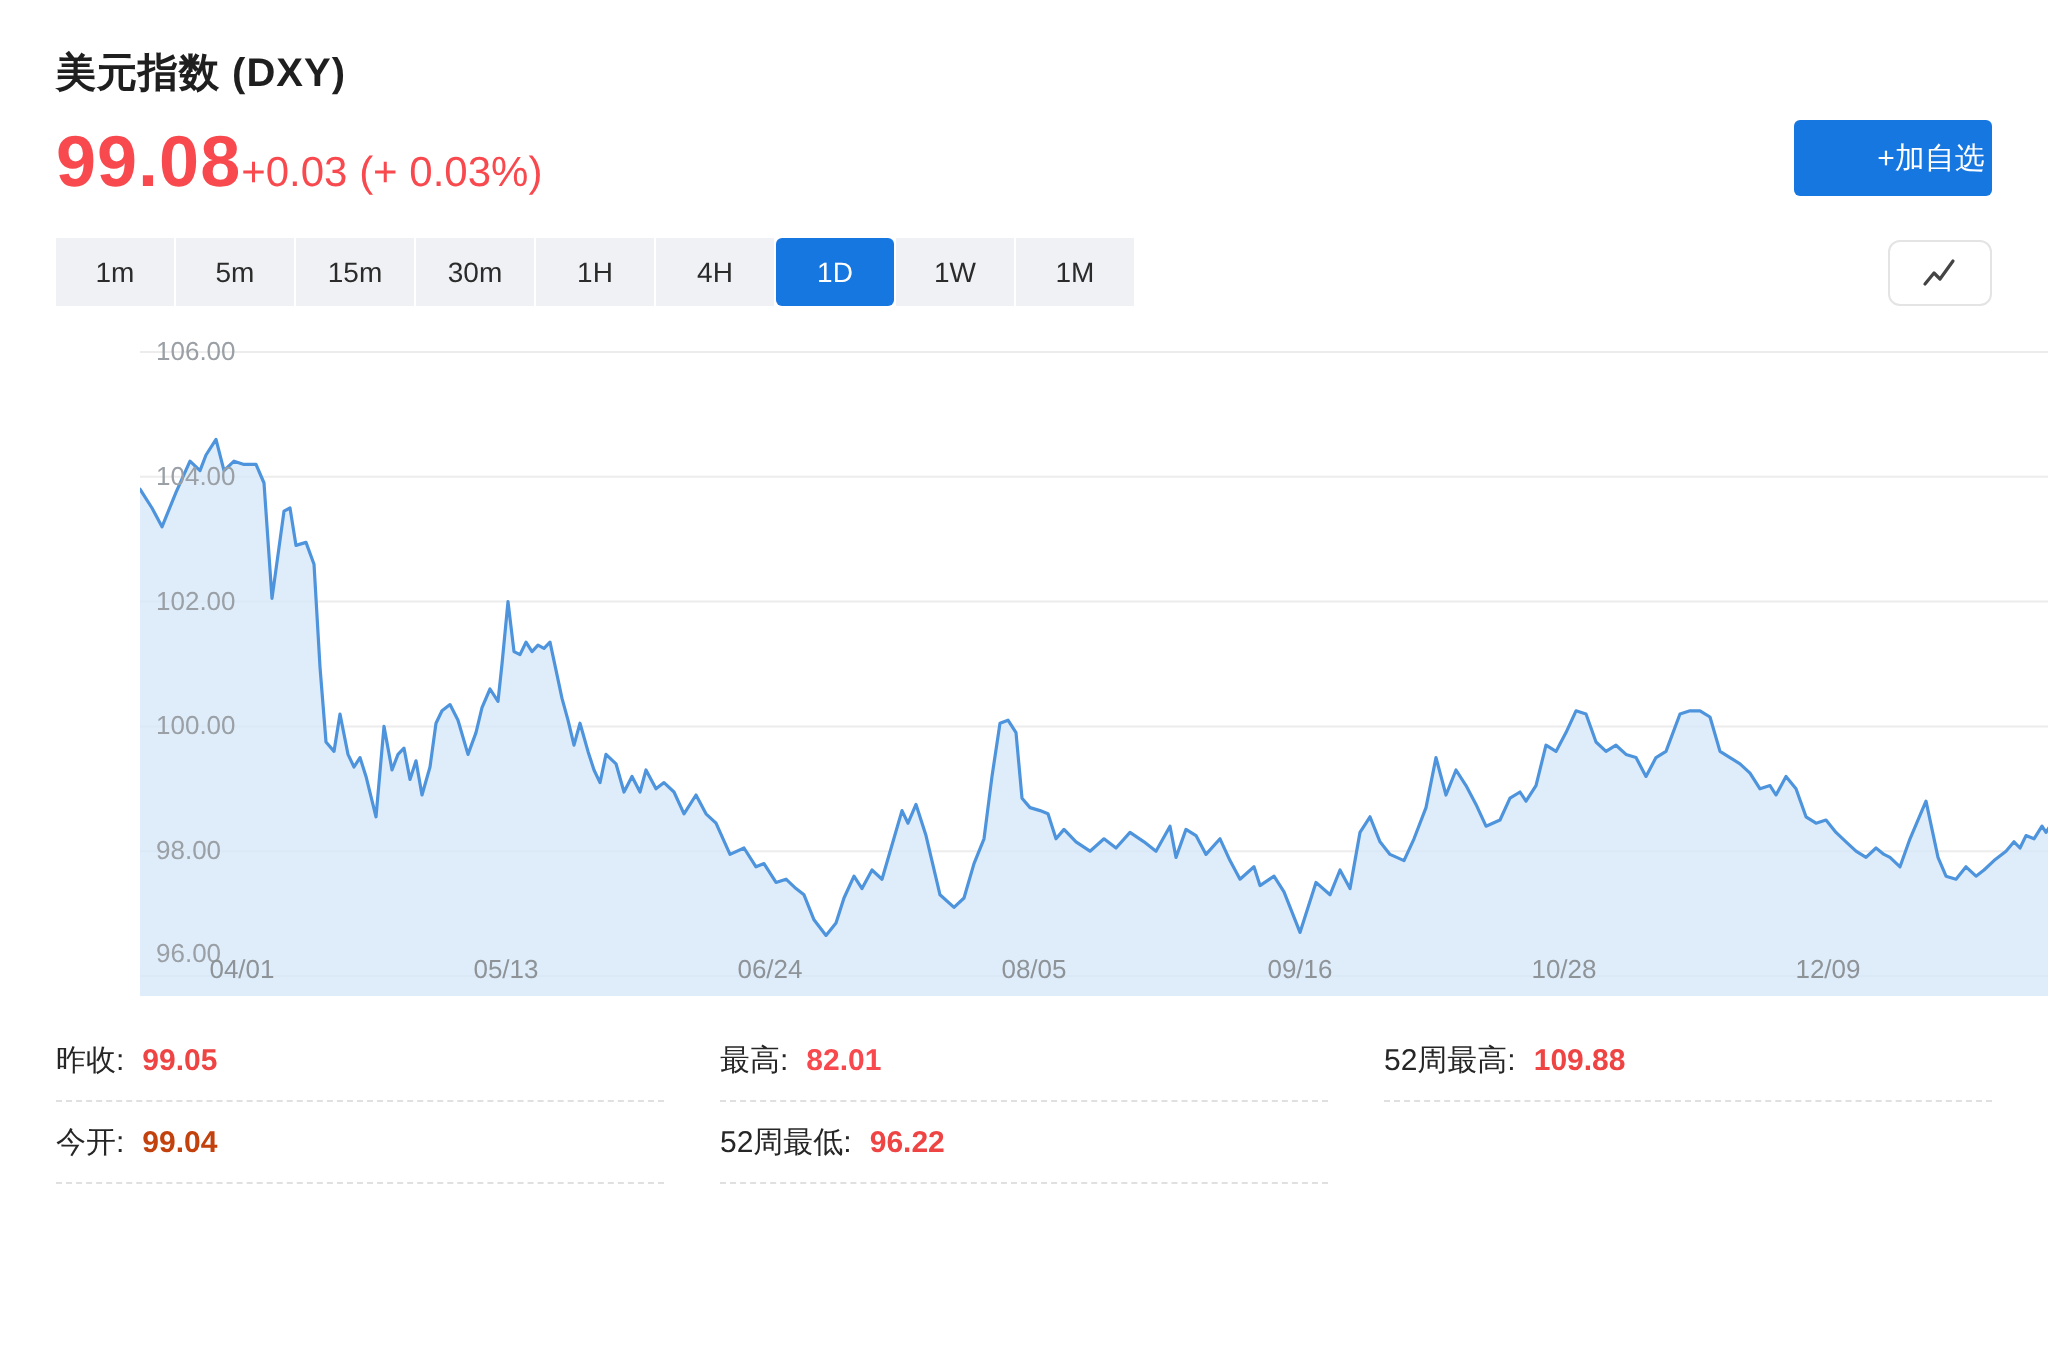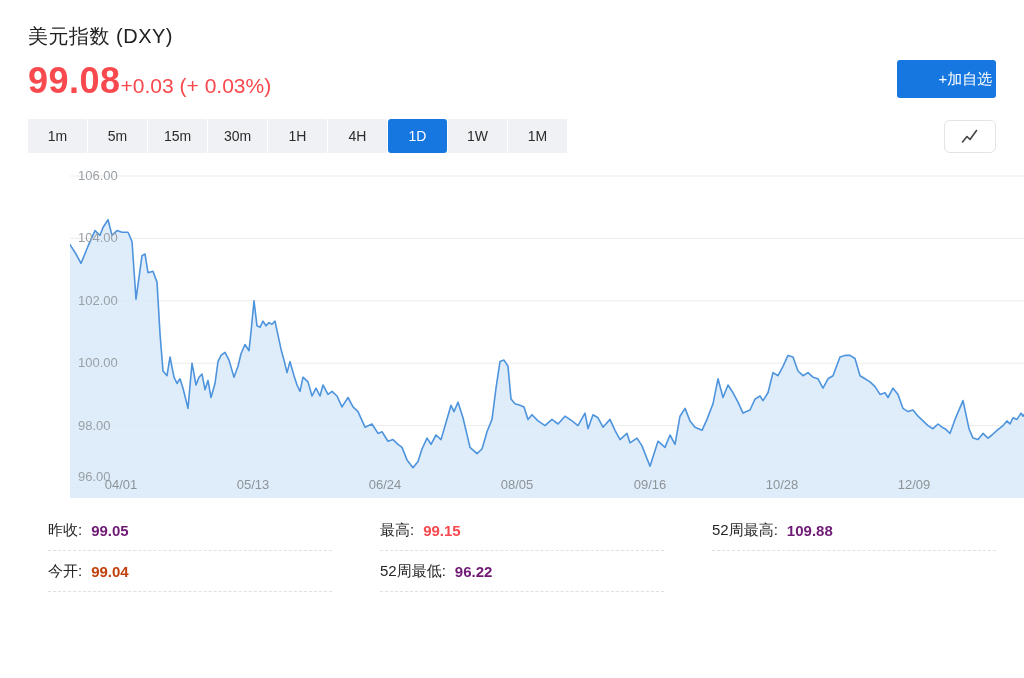--- a/index.html
+++ b/index.html
@@ -6,21 +6,21 @@
   html, body { width: 1024px; height: 678px; }
   body {
     background: #ffffff;
     font-family: "Liberation Sans", sans-serif;
     color: #222;
     overflow: hidden;
   }
   .page { position: relative; width: 1024px; height: 678px; padding: 0 28px; }
 
   
-  .title { padding-top: 23px; font-size: 20px; font-weight: 400; color: #1f1f1f; letter-spacing: .5px; }
+  .title { padding-top: 23px; font-size: 20px; font-weight: 700; color: #1f1f1f; letter-spacing: .5px; }
   .add-btn {
     position: absolute; top: 60px; right: 28px;
     width: 99px; height: 38px;
     background: #1777e1; color: #fff; border: none; border-radius: 3px;
     font-size: 15px; cursor: pointer; font-family: inherit; padding-left: 38px;
   }
   .price-row { margin-top: 10px; display: flex; align-items: baseline; }
   .price { font-size: 36px; font-weight: 700; color: #f8494e; letter-spacing: .5px; }
   .change { font-size: 21px; color: #f8494e; }
   .status-row { margin-top: 7px; font-size: 14px; }
@@ -54,24 +54,24 @@
   .gridline { stroke: #ececec; stroke-width: 1; }
   .area { fill: rgba(215, 232, 250, 0.8); stroke: none; }
   .pline { fill: none; stroke: #4e94dd; stroke-width: 1.6; stroke-linejoin: round; stroke-linecap: round; }
   .ylabel { fill: #9aa0a5; font-size: 13px; font-family: "Liberation Sans", sans-serif; }
   .xlabel { fill: #8e9398; font-size: 13px; font-family: "Liberation Sans", sans-serif; }
 
   
   .stats { margin-top: 12px; display: grid; grid-template-columns: 1fr 1fr 1fr; column-gap: 28px; }
   .stat {
     display: flex; align-items: center; padding: 11px 0 10px;
-    border-bottom: 1px dashed #e0e0e0; font-size: 15px; margin-left: 20px;
+    border-bottom: 1px dashed #e0e0e0; font-size: 15px;
   }
   .s-label { color: #262626; }
-  .s-value { margin-left: 9px; font-weight: 700; color: #701a75; }
+  .s-value { margin-left: 9px; font-weight: 700; color: #ef4444; }
   .s-value[data-tone="red"] { color: #f8494e; }
   .s-value[data-tone="green"] { color: #c2410c; }
 </style>
 </head>
 <body>
 
 <div class="page">
 
   <h1 class="title">美元指数 (DXY)</h1>
 
@@ -129,21 +129,21 @@
       </svg>
   </div>
 
   <div class="stats">
     <div class="stat">
       <span class="s-label">昨收:</span>
       <span class="s-value" data-tone="dark">99.05</span>
     </div>
     <div class="stat">
       <span class="s-label">最高:</span>
-      <span class="s-value" data-tone="red">99.15</span>
+      <span class="s-value" data-tone="red">82.01</span>
     </div>
     <div class="stat">
       <span class="s-label">52周最高:</span>
       <span class="s-value" data-tone="dark">109.88</span>
     </div>
     <div class="stat">
       <span class="s-label">今开:</span>
       <span class="s-value" data-tone="green">99.04</span>
     </div>
     <div class="stat">

